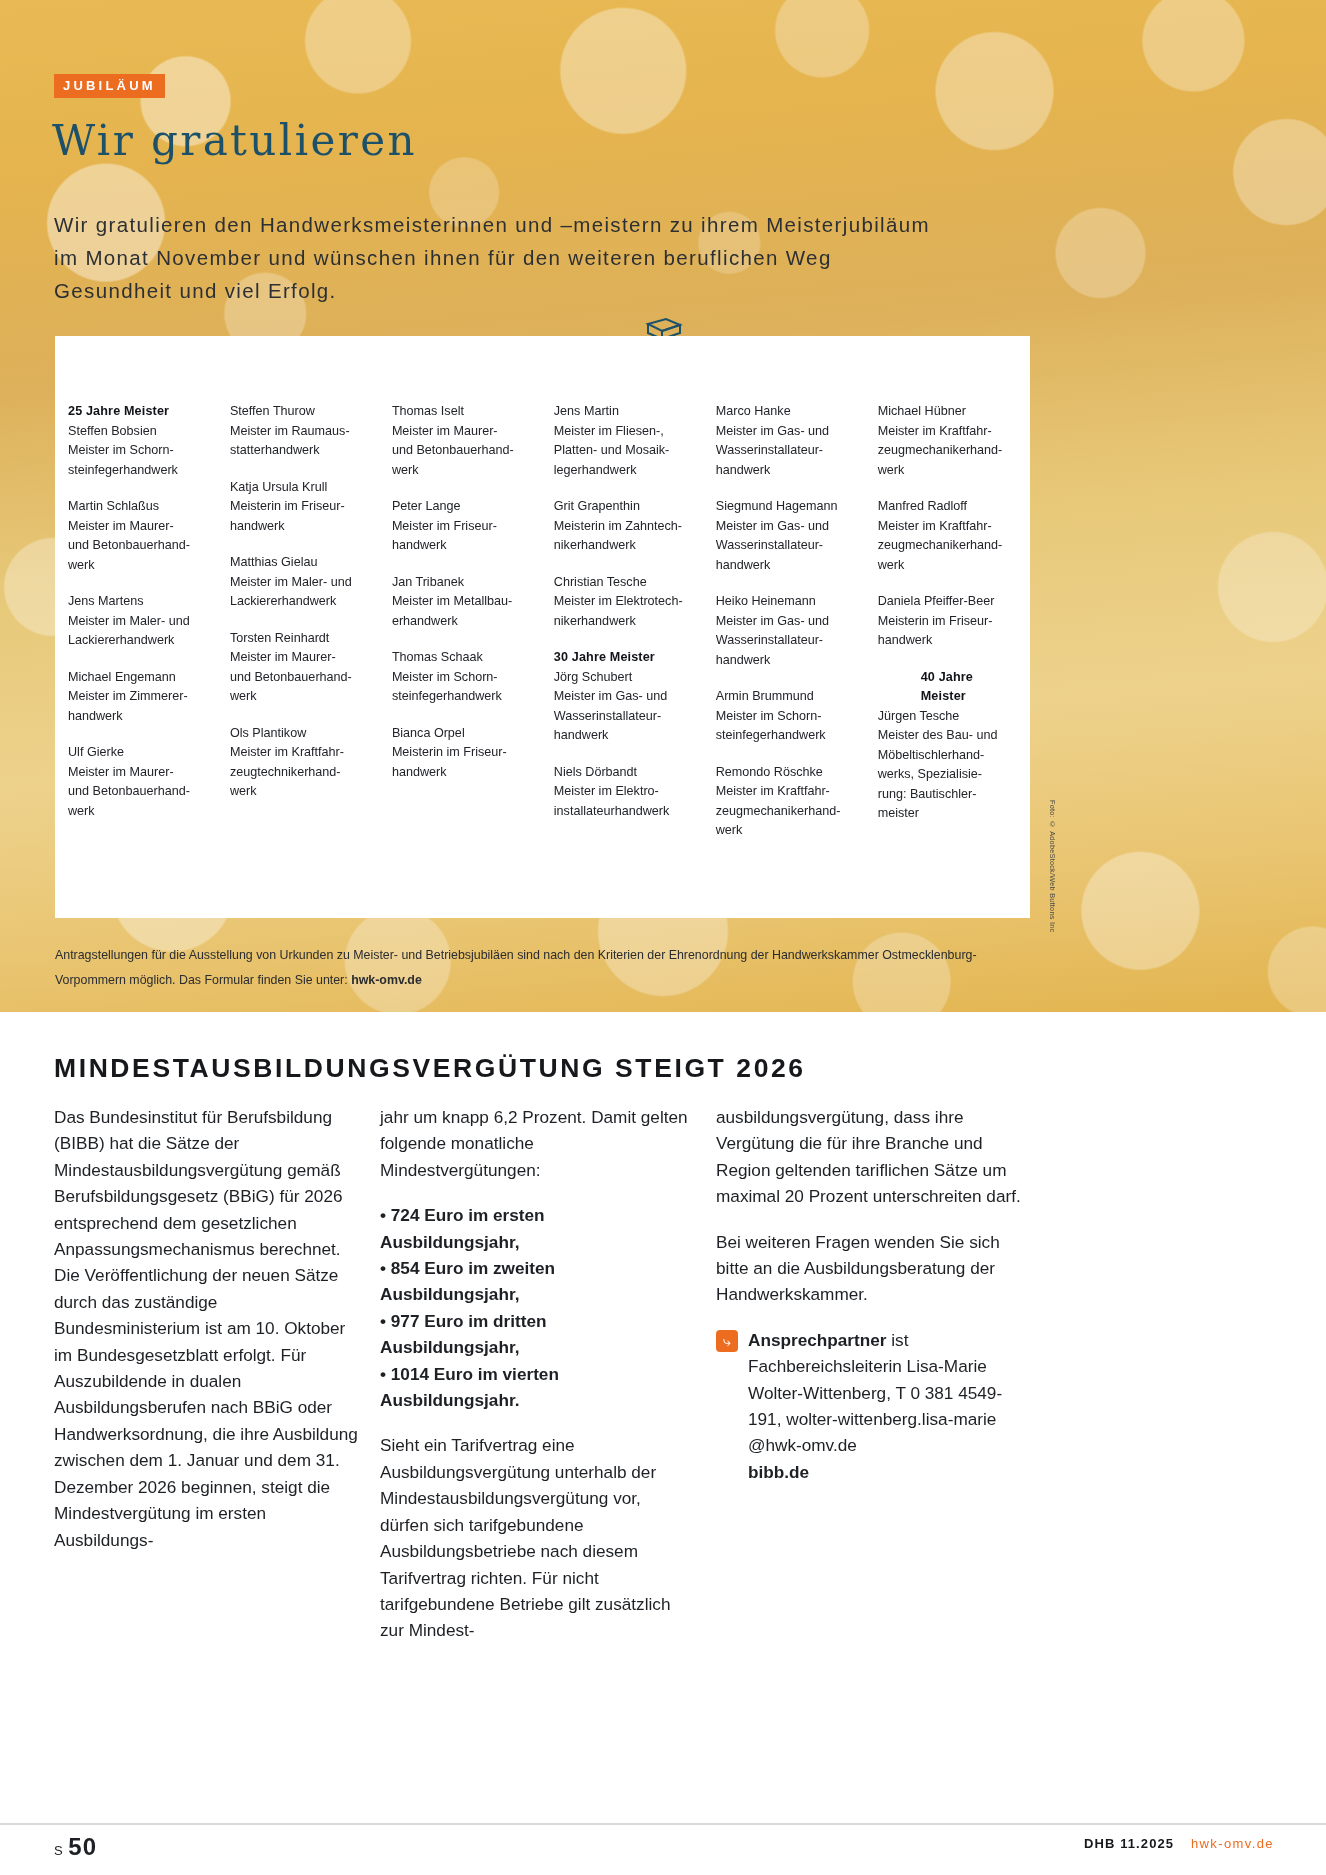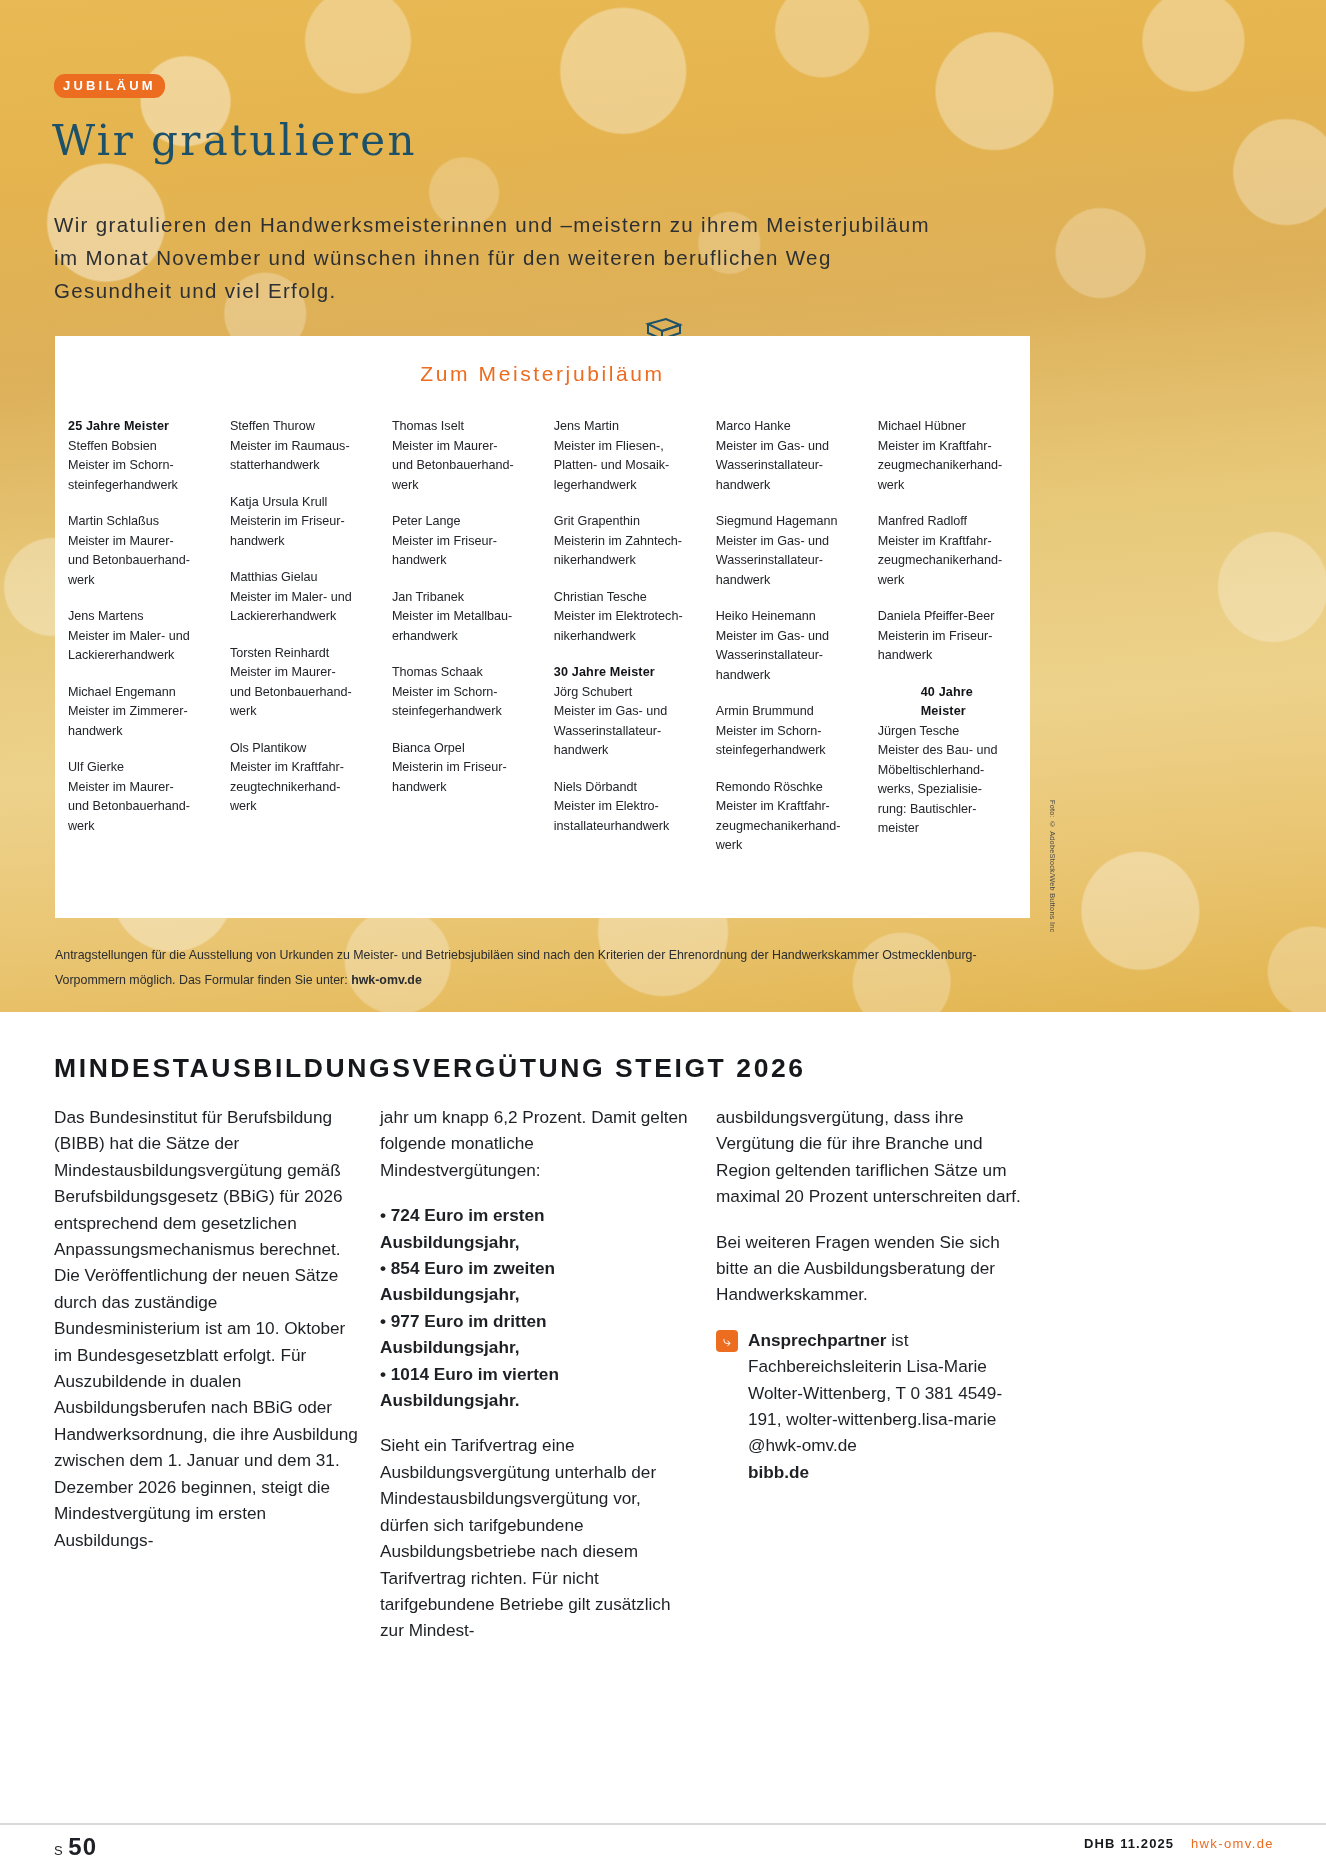--- a/index.html
+++ b/index.html
@@ -37,21 +37,20 @@
       radial-gradient(circle at 99% 96%, rgba(255,255,255,.26) 0 44px, transparent 46px),
       linear-gradient(175deg,#e8b954 0%,#e5b44f 16%,#ddb05a 34%,#e7c878 52%,#edd28c 70%,#e9c470 86%,#e2b44e 100%);
   }
 
   
   .kicker{
     position:absolute;left:54px;top:74px;
     background:#ec6c20;color:#ffffff;
     font-size:13px;letter-spacing:3.2px;font-weight:600;
     padding:4px 9px 5px 9px;
-    border-radius:11px;
   }
 
   .hero-title{
     position:absolute;left:52px;top:120px;
     font-family:"DejaVu Serif", serif;
     font-size:42px;font-weight:400;color:#1d5169;
     letter-spacing:2.4px;line-height:1;
   }
   .hero-sub{
     position:absolute;left:54px;top:208px;width:900px;
@@ -66,21 +65,21 @@
   }
   .badge-icon{
     position:absolute;left:50%;top:316px;transform:translateX(-50%);
     width:46px;height:40px;
   }
   .panel-title{
     position:absolute;left:0;right:0;top:26px;text-align:center;
     font-size:21px;color:#ec6c20;letter-spacing:2.6px;
   }
   .cols{
-    position:absolute;left:13px;top:81px;right:6px;
+    position:absolute;left:13px;top:66px;right:6px;
     display:flex;gap:0;
   }
   .col{width:166px;padding-right:8px;box-sizing:border-box;}
   .col:last-child{width:150px;}
   .entry{margin-bottom:17px;}
   .entry .nm{font-size:12.6px;line-height:19.5px;color:#22242a;}
   .entry .tr{font-size:12.6px;line-height:19.5px;color:#22242a;}
   .grp{font-size:12.6px;line-height:19.5px;color:#111318;font-weight:bold;letter-spacing:.15px;}
 
   .photo-credit{
@@ -140,21 +139,20 @@
   <g fill="none" stroke="#1d5169" stroke-width="2">
     <path d="M8 8 L26 3 L40 9 L22 15 Z"></path>
     <path d="M8 8 L8 17 L22 23 L22 15"></path>
     <path d="M22 15 L40 9 L40 17 L22 23"></path>
     <path d="M23 23 L23 32"></path>
   </g>
   <path d="M19 31 h8 l-4 7 z" fill="#1d5169"></path>
 </svg>
 
 <div class="panel">
-  <div class="panel-title">Zum Meisterjubiläum</div>
   <div class="cols" id="cols">
       <div class="col">
         <div class="entry" style="margin-bottom: 0px;">
           <div class="grp">25 Jahre Meister</div>
         </div>
         <div class="entry">
           <div class="nm">Steffen Bobsien</div>
           <div class="tr">Meister im Schorn-<br>steinfegerhandwerk</div>
         </div>
         <div class="entry">

